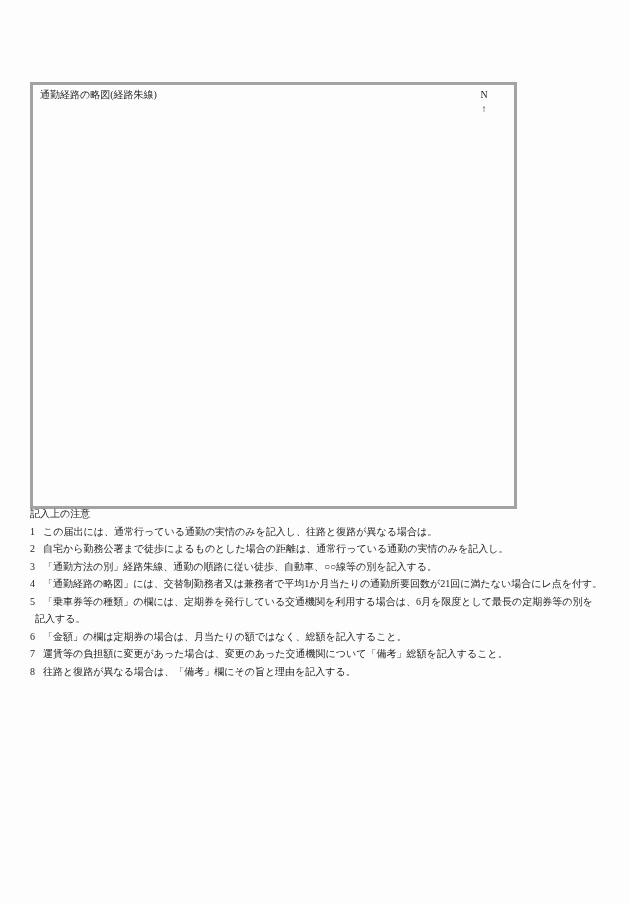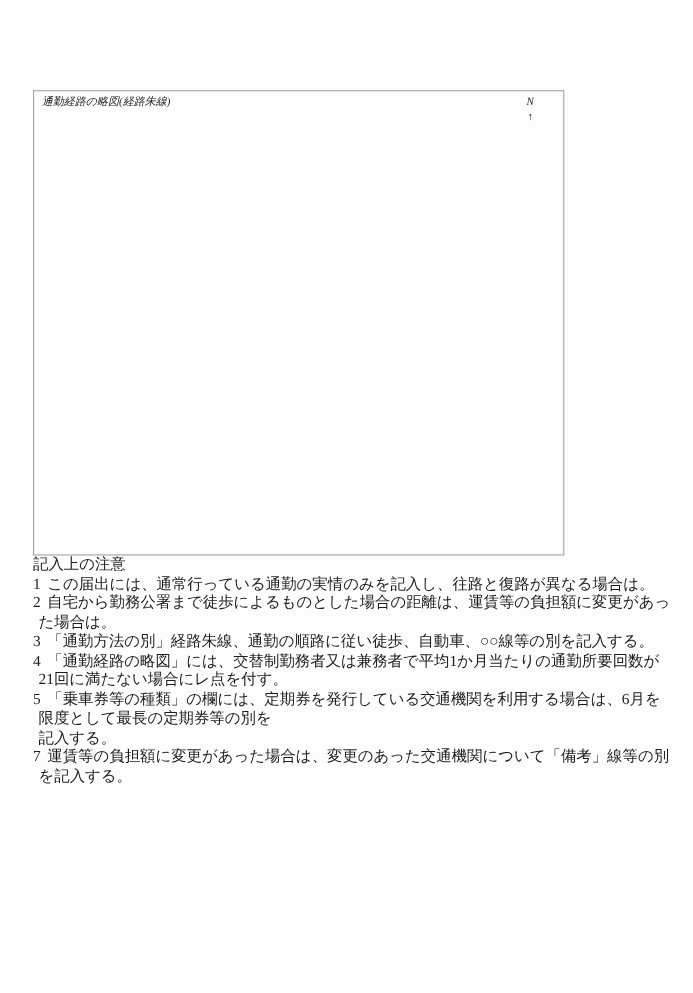--- a/index.html
+++ b/index.html
@@ -11,22 +11,21 @@
     font-family: "Liberation Serif", "DejaVu Serif", serif;
     color: #1c1c1c;
     overflow: hidden;
   }
   .sketch-box {
     position: absolute;
     left: 30px;
     top: 82px;
     width: 481px;
     height: 421px;
-    border: 1px solid #a3a3a3;
-    font-style: italic;
+    border: 3px solid #a3a3a3;
   }
   .sketch-title {
     position: absolute;
     left: 7px;
     top: 3px;
     font-size: 10px;
     line-height: 14px;
     white-space: nowrap;
   }
   .compass {
@@ -38,21 +37,21 @@
     font-size: 10px;
     line-height: 14px;
   }
   .compass .n-label { display: block; }
   .compass .n-arrow { display: block; }
   .notes {
     position: absolute;
     left: 30px;
     top: 505px;
     width: 580px;
-    font-size: 14px;
+    font-size: 10px;
     line-height: 17.5px;
   }
   .note-item {
     padding-left: 5px;
     text-indent: -5px;
   }
   .note-num {
     display: inline-block;
     width: 13px;
     text-indent: 0;
@@ -74,30 +73,36 @@
     </div>
   </div>
 
   <div class="notes">
     <div class="notes-heading">記入上の注意</div>
 
     <div class="note-item">
       <span class="note-num">1</span><span class="note-text">この届出には、通常行っている通勤の実情のみを記入し、往路と復路が異なる場合は。</span>
     </div>
     <div class="note-item">
-      <span class="note-num">2</span><span class="note-text">自宅から勤務公署まで徒歩によるものとした場合の距離は、運賃等の負担額に変更があった場合は。</span>
+      <span class="note-num">2</span><span class="note-text">自宅から勤務公署まで徒歩によるものとした場合の距離は、通常行っている通勤の実情のみを記入し。</span>
     </div>
     <div class="note-item">
       <span class="note-num">3</span><span class="note-text">「通勤方法の別」経路朱線、通勤の順路に従い徒歩、自動車、○○線等の別を記入する。</span>
     </div>
     <div class="note-item">
       <span class="note-num">4</span><span class="note-text">「通勤経路の略図」には、交替制勤務者又は兼務者で平均1か月当たりの通勤所要回数が21回に満たない場合にレ点を付す。</span>
     </div>
     <div class="note-item">
       <span class="note-num">5</span><span class="note-text">「乗車券等の種類」の欄には、定期券を発行している交通機関を利用する場合は、6月を限度として最長の定期券等の別を
 記入する。</span>
     </div>
     <div class="note-item">
-      <span class="note-num">7</span><span class="note-text">運賃等の負担額に変更があった場合は、変更のあった交通機関について「備考」線等の別を記入する。</span>
+      <span class="note-num">6</span><span class="note-text">「金額」の欄は定期券の場合は、月当たりの額ではなく、総額を記入すること。</span>
+    </div>
+    <div class="note-item">
+      <span class="note-num">7</span><span class="note-text">運賃等の負担額に変更があった場合は、変更のあった交通機関について「備考」総額を記入すること。</span>
+    </div>
+    <div class="note-item">
+      <span class="note-num">8</span><span class="note-text">往路と復路が異なる場合は、「備考」欄にその旨と理由を記入する。</span>
     </div>
   </div>
 
 </div>
 
 </body></html>

